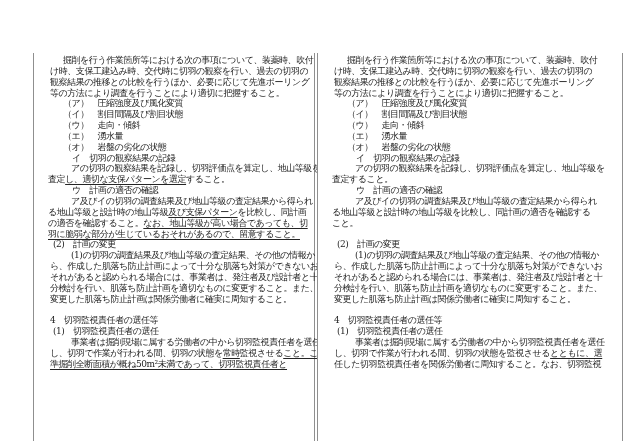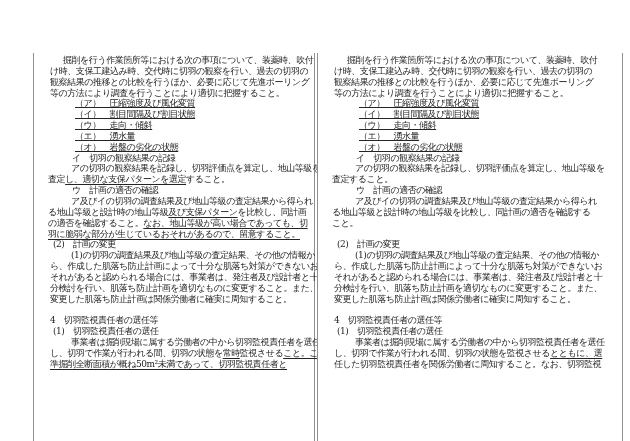--- a/index.html
+++ b/index.html
@@ -27,21 +27,21 @@
   .page-left{left:33px;width:282px;}
   .page-right{left:317px;width:306px;}
   .lines{padding:2px 0 0 12px;}
   .line{
     height:10.85px;line-height:10.85px;
     font-size:9px;letter-spacing:-0.45px;
     white-space:pre;color:var(--text);
   }
   .ind-p0{margin-left:4px;}
   .ind-p1{margin-left:17px;}
-  .ind-list{margin-left:29px;text-decoration:underline;}
+  .ind-list{margin-left:17px;}
   .ind-h2{margin-left:26px;}
   .ind-h3{margin-left:7px;}
   .ind-b1{margin-left:25px;}
   .ind-b2{margin-left:2px;}
   .u{text-decoration:underline;text-underline-offset:1.5px;}
 </style>
 </head>
 <body>
 
 <div class="canvas">

